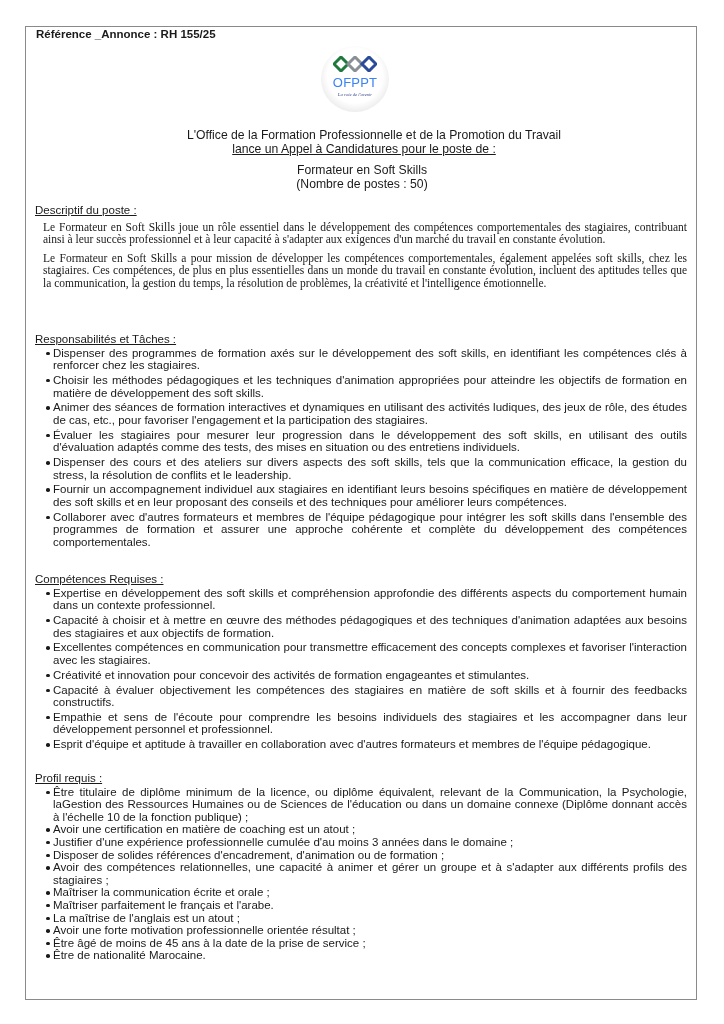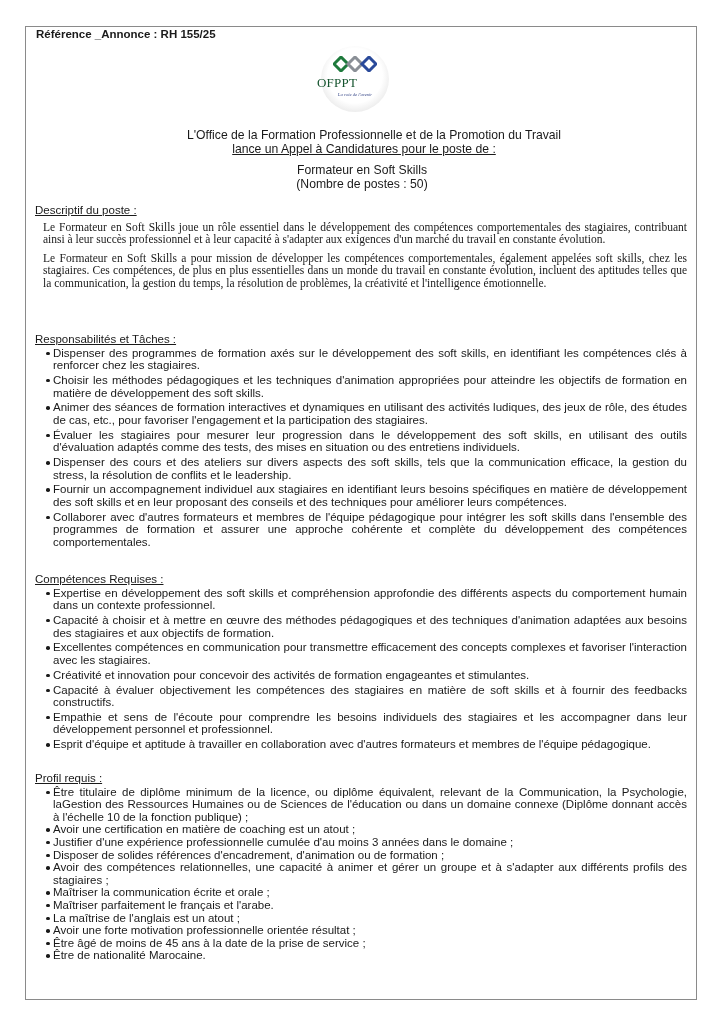--- a/index.html
+++ b/index.html
@@ -5,22 +5,22 @@
   html, body { margin: 0; padding: 0; background: #ffffff; }
   body { width: 724px; height: 1024px; position: relative; overflow: hidden;
          font-family: "Liberation Sans", sans-serif; color: #1a1a1a; }
   .frame { position: absolute; left: 25px; top: 26px; width: 672px; height: 974px;
            border: 1px solid #8a8a8a; box-sizing: border-box; }
   .ref { position: absolute; left: 36px; top: 28px; font-weight: bold; font-size: 11.5px; }
   .logo { position: absolute; left: 317px; top: 46px; width: 76px; height: 66px; }
   .logo-circle { position: absolute; left: 4px; top: 0; width: 68px; height: 66px; border-radius: 50%;
                  background: radial-gradient(circle at 50% 45%, #ffffff 55%, #e6e6e6 80%, #d2d2d2 100%); }
   .logo-mark { position: absolute; left: 16px; top: 10px; width: 44px; height: 16px; }
-  .logo-text { position: absolute; left: 0; width: 76px; top: 29px; text-align: left;
-               font-family: Liberation Serif, serif; font-size: 13px; color: #14532d; letter-spacing: 0.2px; }
+  .logo-text { position: absolute; left: 0; width: 76px; top: 29px; text-align: center;
+               font-family: Liberation Sans, sans-serif; font-size: 13px; color: #3b82f6; letter-spacing: 0.2px; }
   .logo-tag { position: absolute; left: 0; width: 76px; top: 46px; text-align: center;
               font-family: "Liberation Serif", serif; font-style: italic; font-size: 4.6px; color: #3a4a8a; }
   .intro { position: absolute; left: 12px; width: 724px; top: 128px; text-align: center; font-size: 12.2px; line-height: 14px; }
   .intro .l2 { padding-right: 20px; text-decoration: underline; }
   .title { position: absolute; left: 0; width: 724px; top: 163px; text-align: center; font-weight: normal;
            font-size: 12.2px; line-height: 14px; }
   .section { position: absolute; left: 35px; width: 652px; font-size: 11.5px; line-height: 12.6px; }
   .sec-head { font-weight: normal; text-decoration: underline; margin-bottom: 1px; }
   .para { padding-left: 8px; text-align: justify; margin: 4px 0 6px 0; font-family: Liberation Serif, serif; }
   ul.bul { list-style: none; margin: 0; padding: 0 0 0 10px; }

